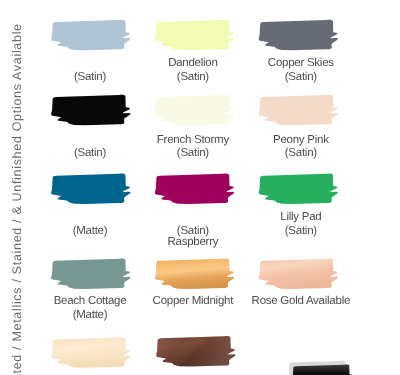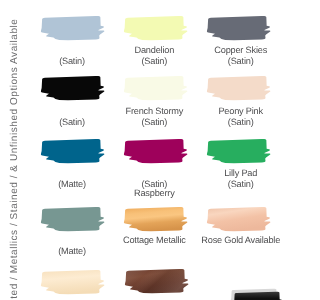--- a/index.html
+++ b/index.html
@@ -81,27 +81,28 @@
         <svg class="swatch" width="67.6" height="28.4" viewBox="0 0 70 28" preserveAspectRatio="none" style="position: absolute; left: 0px; top: 0px;">
           <path d="M2.2,4.2 C2.3,3.2 3.4,2.7 5.1,2.6 L57.6,0.9 C61.0,0.8 62.4,1.2 62.5,2.1 L62.8,10.6 L65.4,11.1 C66.4,11.4 66.4,12.0 65.6,12.5 L61.0,14.5 C60.3,14.8 60.4,15.3 61.2,15.4 L65.9,15.2 C66.8,15.3 66.9,16.0 66.2,16.6 L62.2,19.2 C61.5,19.7 61.3,20.2 61.4,21.0 L61.6,22.6 C61.7,23.5 60.4,24.0 57.9,24.1 L29.0,24.9 L20.0,24.7 L16.0,23.7 L13.9,22.1 L7.0,21.3 C6.2,21.1 6.2,20.4 7.0,19.9 L9.3,18.5 L2.2,17.3 C1.2,17.1 0.8,16.4 1.0,15.5 L1.7,12.8 Z" fill="#27ae5f"></path>
         </svg>
         <div class="label" style="top: 30.9px; margin-left: 0.7px;">Lilly Pad</div>
         <div class="label" style="top: 41.9px; margin-left: 0.7px;">(Satin)</div>
       </div>
       <div class="cell" style="left: 39.6px; top: 206.1px; width: 67.6px; height: 28.4px;">
         <svg class="swatch" width="67.6" height="28.4" viewBox="0 0 70 28" preserveAspectRatio="none" style="position: absolute; left: 0px; top: 0px;">
           <path d="M2.2,4.2 C2.3,3.2 3.4,2.7 5.1,2.6 L57.6,0.9 C61.0,0.8 62.4,1.2 62.5,2.1 L62.8,10.6 L65.4,11.1 C66.4,11.4 66.4,12.0 65.6,12.5 L61.0,14.5 C60.3,14.8 60.4,15.3 61.2,15.4 L65.9,15.2 C66.8,15.3 66.9,16.0 66.2,16.6 L62.2,19.2 C61.5,19.7 61.3,20.2 61.4,21.0 L61.6,22.6 C61.7,23.5 60.4,24.0 57.9,24.1 L29.0,24.9 L20.0,24.7 L16.0,23.7 L13.9,22.1 L7.0,21.3 C6.2,21.1 6.2,20.4 7.0,19.9 L9.3,18.5 L2.2,17.3 C1.2,17.1 0.8,16.4 1.0,15.5 L1.7,12.8 Z" fill="#779792"></path>
         </svg>
+        <div class="label" style="top: 29.9px; margin-left: -1.4px;">Beach Cottage</div>
         <div class="label" style="top: 40.9px; margin-left: -1.4px;">(Matte)</div>
       </div>
       <div class="cell" style="left: 122.8px; top: 206.1px; width: 67.6px; height: 28.4px;">
         <svg class="swatch" width="67.6" height="28.4" viewBox="0 0 70 28" preserveAspectRatio="none" style="position: absolute; left: 0px; top: 0px;">
           <path d="M2.2,4.2 C2.3,3.2 3.4,2.7 5.1,2.6 L57.6,0.9 C61.0,0.8 62.4,1.2 62.5,2.1 L62.8,10.6 L65.4,11.1 C66.4,11.4 66.4,12.0 65.6,12.5 L61.0,14.5 C60.3,14.8 60.4,15.3 61.2,15.4 L65.9,15.2 C66.8,15.3 66.9,16.0 66.2,16.6 L62.2,19.2 C61.5,19.7 61.3,20.2 61.4,21.0 L61.6,22.6 C61.7,23.5 60.4,24.0 57.9,24.1 L29.0,24.9 L20.0,24.7 L16.0,23.7 L13.9,22.1 L7.0,21.3 C6.2,21.1 6.2,20.4 7.0,19.9 L9.3,18.5 L2.2,17.3 C1.2,17.1 0.8,16.4 1.0,15.5 L1.7,12.8 Z" fill="url(#g-copper)"></path>
         </svg>
-        <div class="label" style="top: 29.9px; margin-left: -2.3px;">Cottage Metallic</div>
+        <div class="label" style="top: 29.9px; margin-left: -2.3px;">Copper Midnight</div>
       </div>
       <div class="cell" style="left: 206.2px; top: 206.1px; width: 67.6px; height: 28.4px;">
         <svg class="swatch" width="67.6" height="28.4" viewBox="0 0 70 28" preserveAspectRatio="none" style="position: absolute; left: 0px; top: 0px;">
           <path d="M2.2,4.2 C2.3,3.2 3.4,2.7 5.1,2.6 L57.6,0.9 C61.0,0.8 62.4,1.2 62.5,2.1 L62.8,10.6 L65.4,11.1 C66.4,11.4 66.4,12.0 65.6,12.5 L61.0,14.5 C60.3,14.8 60.4,15.3 61.2,15.4 L65.9,15.2 C66.8,15.3 66.9,16.0 66.2,16.6 L62.2,19.2 C61.5,19.7 61.3,20.2 61.4,21.0 L61.6,22.6 C61.7,23.5 60.4,24.0 57.9,24.1 L29.0,24.9 L20.0,24.7 L16.0,23.7 L13.9,22.1 L7.0,21.3 C6.2,21.1 6.2,20.4 7.0,19.9 L9.3,18.5 L2.2,17.3 C1.2,17.1 0.8,16.4 1.0,15.5 L1.7,12.8 Z" fill="url(#g-rosegold)"></path>
         </svg>
         <div class="label" style="top: 29.9px; margin-left: 0.7px;">Rose Gold Available</div>
       </div>
       <div class="cell" style="left: 40.2px; top: 269px; width: 67.6px; height: 28.4px;">
         <svg class="swatch" width="67.6" height="28.4" viewBox="0 0 70 28" preserveAspectRatio="none" style="position: absolute; left: 0px; top: 0px;">
           <path d="M2.2,4.2 C2.3,3.2 3.4,2.7 5.1,2.6 L57.6,0.9 C61.0,0.8 62.4,1.2 62.5,2.1 L62.8,10.6 L65.4,11.1 C66.4,11.4 66.4,12.0 65.6,12.5 L61.0,14.5 C60.3,14.8 60.4,15.3 61.2,15.4 L65.9,15.2 C66.8,15.3 66.9,16.0 66.2,16.6 L62.2,19.2 C61.5,19.7 61.3,20.2 61.4,21.0 L61.6,22.6 C61.7,23.5 60.4,24.0 57.9,24.1 L29.0,24.9 L20.0,24.7 L16.0,23.7 L13.9,22.1 L7.0,21.3 C6.2,21.1 6.2,20.4 7.0,19.9 L9.3,18.5 L2.2,17.3 C1.2,17.1 0.8,16.4 1.0,15.5 L1.7,12.8 Z" fill="url(#g-natural)"></path>

